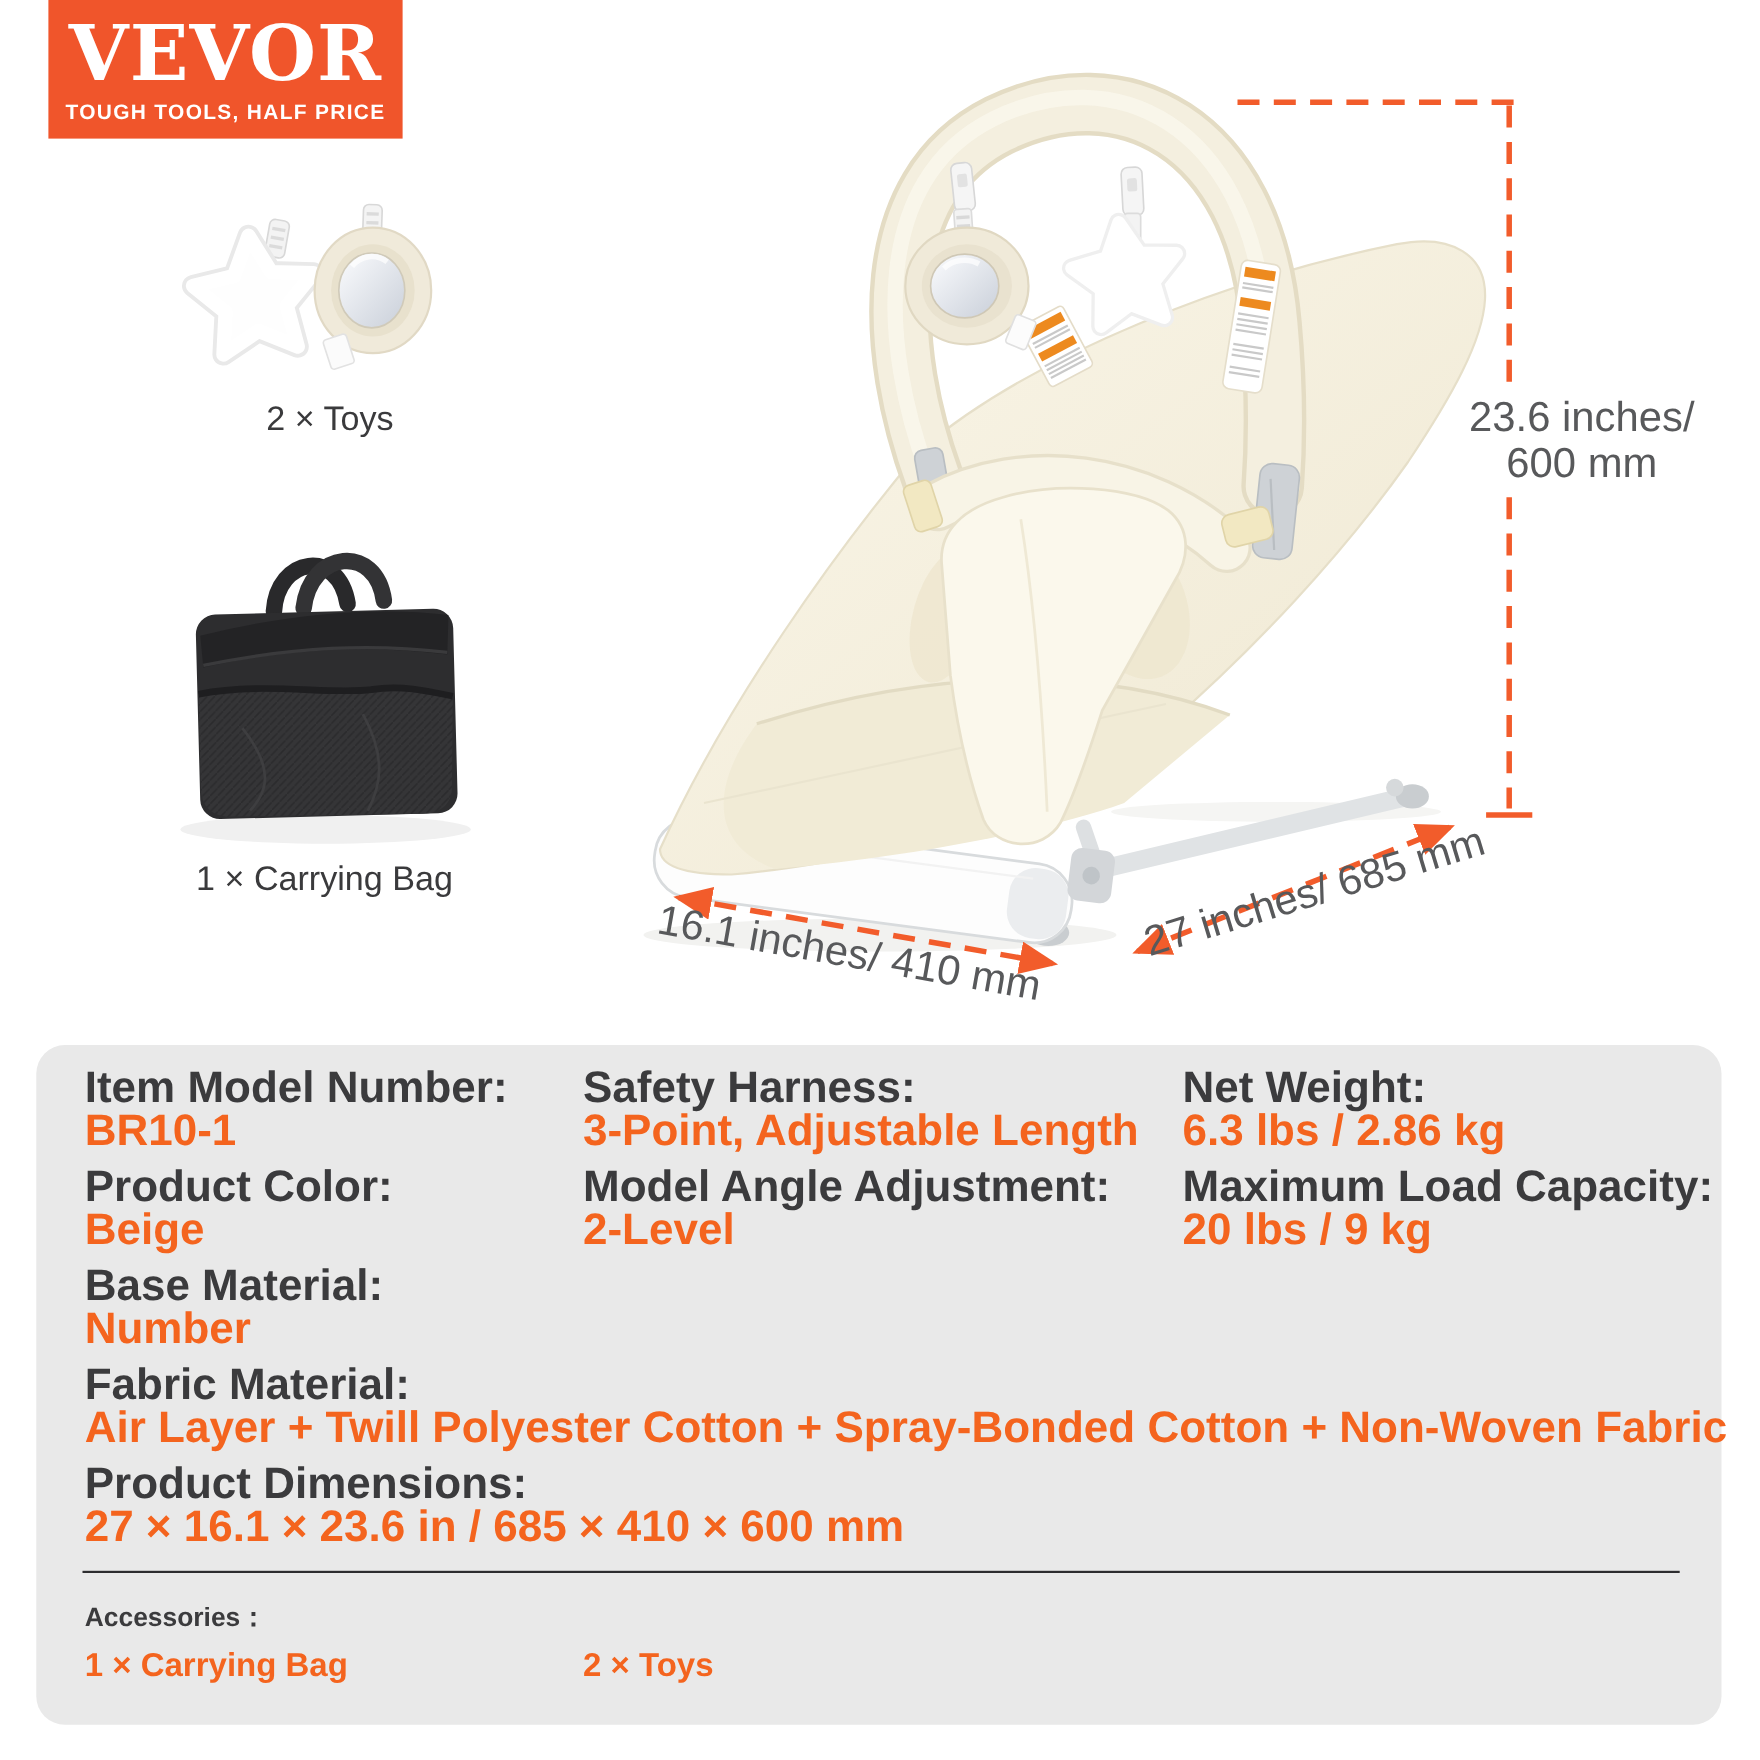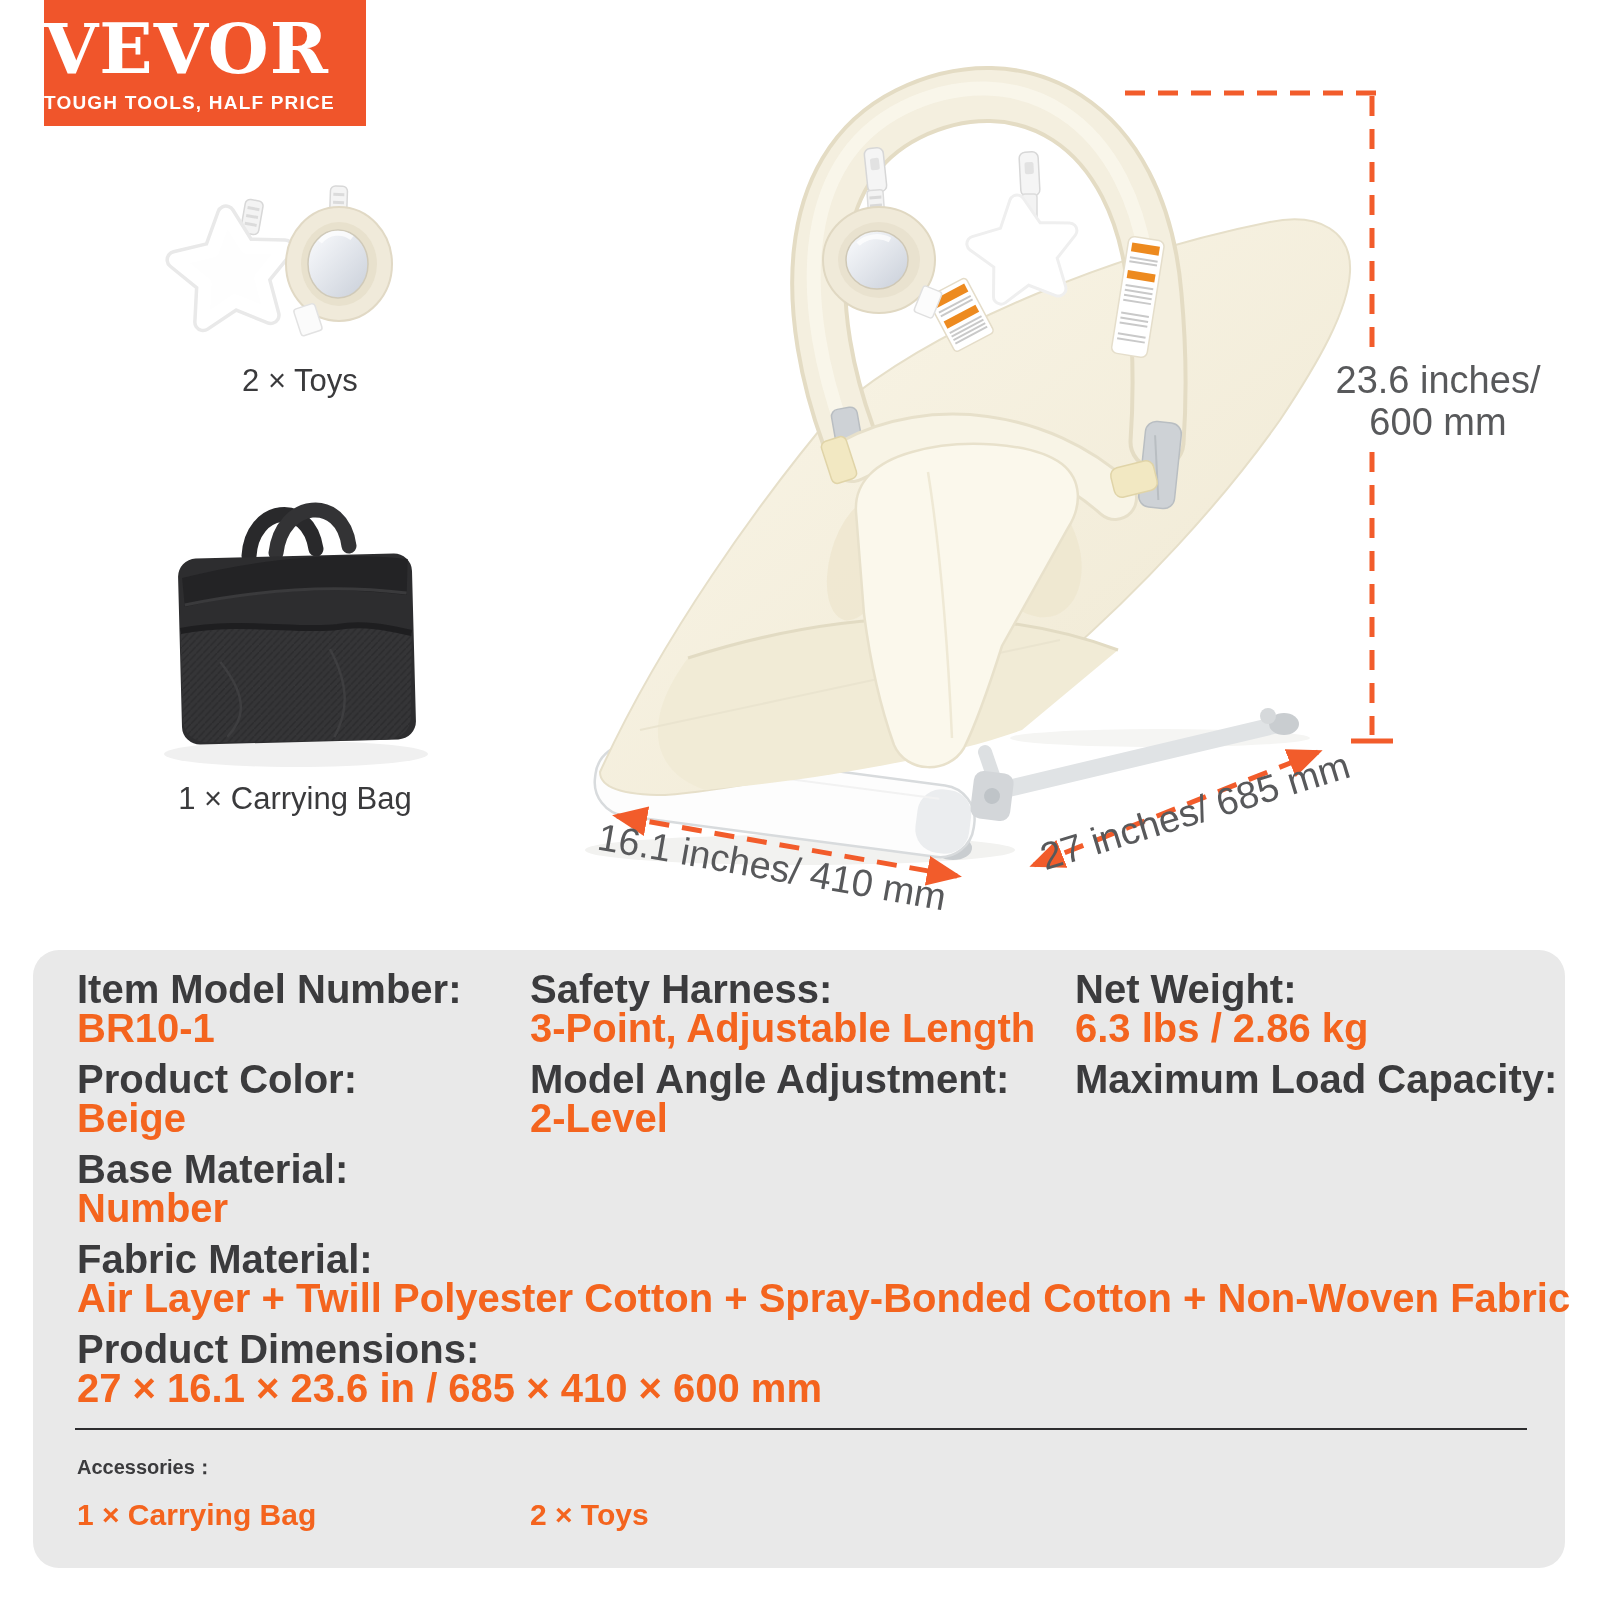--- a/index.html
+++ b/index.html
@@ -10,21 +10,21 @@
     --panel-gray:#E9E9E9;
   }
   html,body{margin:0;padding:0;background:#ffffff;}
   .stage{
     position:relative;width:1600px;height:1600px;background:#ffffff;overflow:hidden;
     font-family:"Liberation Sans",sans-serif;
   }
   .scene{position:absolute;left:0;top:0;width:1600px;height:1600px;}
   
   .logo{position:absolute;left:44px;top:0;width:322px;height:126px;background:var(--brand-orange);
-        display:flex;flex-direction:column;justify-content:center;}
+        display:flex;flex-direction:column;align-items:center;justify-content:center;}
   .logo-name{font-family:"DejaVu Serif",serif;font-weight:800;font-size:70px;line-height:70px;
              color:#ffffff;letter-spacing:1px;margin-top:2px;}
   .logo-tagline{font-size:19px;font-weight:bold;color:#ffffff;letter-spacing:1.2px;margin-top:8px;}
   
   .caption{position:absolute;color:#3A3A3C;font-size:31px;text-align:center;}
   .toys-caption{left:150px;top:363px;width:300px;}
   .bag-caption{left:120px;top:781px;width:350px;}
   
   .dim{position:absolute;color:var(--dim-gray);font-size:38px;line-height:42px;text-align:center;}
   .dim-height{left:1306px;top:359px;width:264px;}
@@ -33,21 +33,21 @@
   
   .spec-panel{position:absolute;left:33px;top:950px;width:1532px;height:618px;
               background:var(--panel-gray);border-radius:26px;}
   .spec-item{position:absolute;font-size:40px;font-weight:bold;line-height:39px;white-space:nowrap;}
   .spec-label{color:var(--label-dark);}
   .spec-value{color:var(--accent-orange);}
   .s0{left:44px;top:20px;}  .s1{left:497px;top:20px;}  .s2{left:1042px;top:20px;}
   .s3{left:44px;top:110px;} .s4{left:497px;top:110px;} .s5{left:1042px;top:110px;}
   .s6{left:44px;top:200px;} .s7{left:44px;top:290px;}  .s8{left:44px;top:380px;}
   .spec-divider{position:absolute;left:42px;top:478px;width:1452px;height:2px;background:#2D2D2F;}
-  .acc-label{position:absolute;left:44px;top:504px;font-size:20px;font-weight:bold;color:var(--label-dark);}
+  .acc-label{position:absolute;left:44px;top:504px;font-size:24px;font-weight:bold;color:var(--label-dark);}
   .acc-value{position:absolute;top:548px;font-size:30px;font-weight:bold;color:var(--accent-orange);white-space:nowrap;}
   .acc-0{left:44px;} .acc-1{left:497px;}
 </style>
 </head>
 <body>
 
 <div class="stage">
 
   <svg class="scene" viewBox="0 0 1600 1600">
     <defs>
@@ -287,20 +287,21 @@
     <div class="spec-item s3">
       <div class="spec-label">Product Color:</div>
       <div class="spec-value">Beige</div>
     </div>
     <div class="spec-item s4">
       <div class="spec-label">Model Angle Adjustment:</div>
       <div class="spec-value">2-Level</div>
     </div>
     <div class="spec-item s5">
       <div class="spec-label">Maximum Load Capacity:</div>
+      <div class="spec-value">20 lbs / 9 kg</div>
     </div>
     <div class="spec-item s6">
       <div class="spec-label">Base Material:</div>
       <div class="spec-value">Number</div>
     </div>
     <div class="spec-item s7">
       <div class="spec-label">Fabric Material:</div>
       <div class="spec-value">Air Layer + Twill Polyester Cotton + Spray-Bonded Cotton + Non-Woven Fabric</div>
     </div>
     <div class="spec-item s8">

